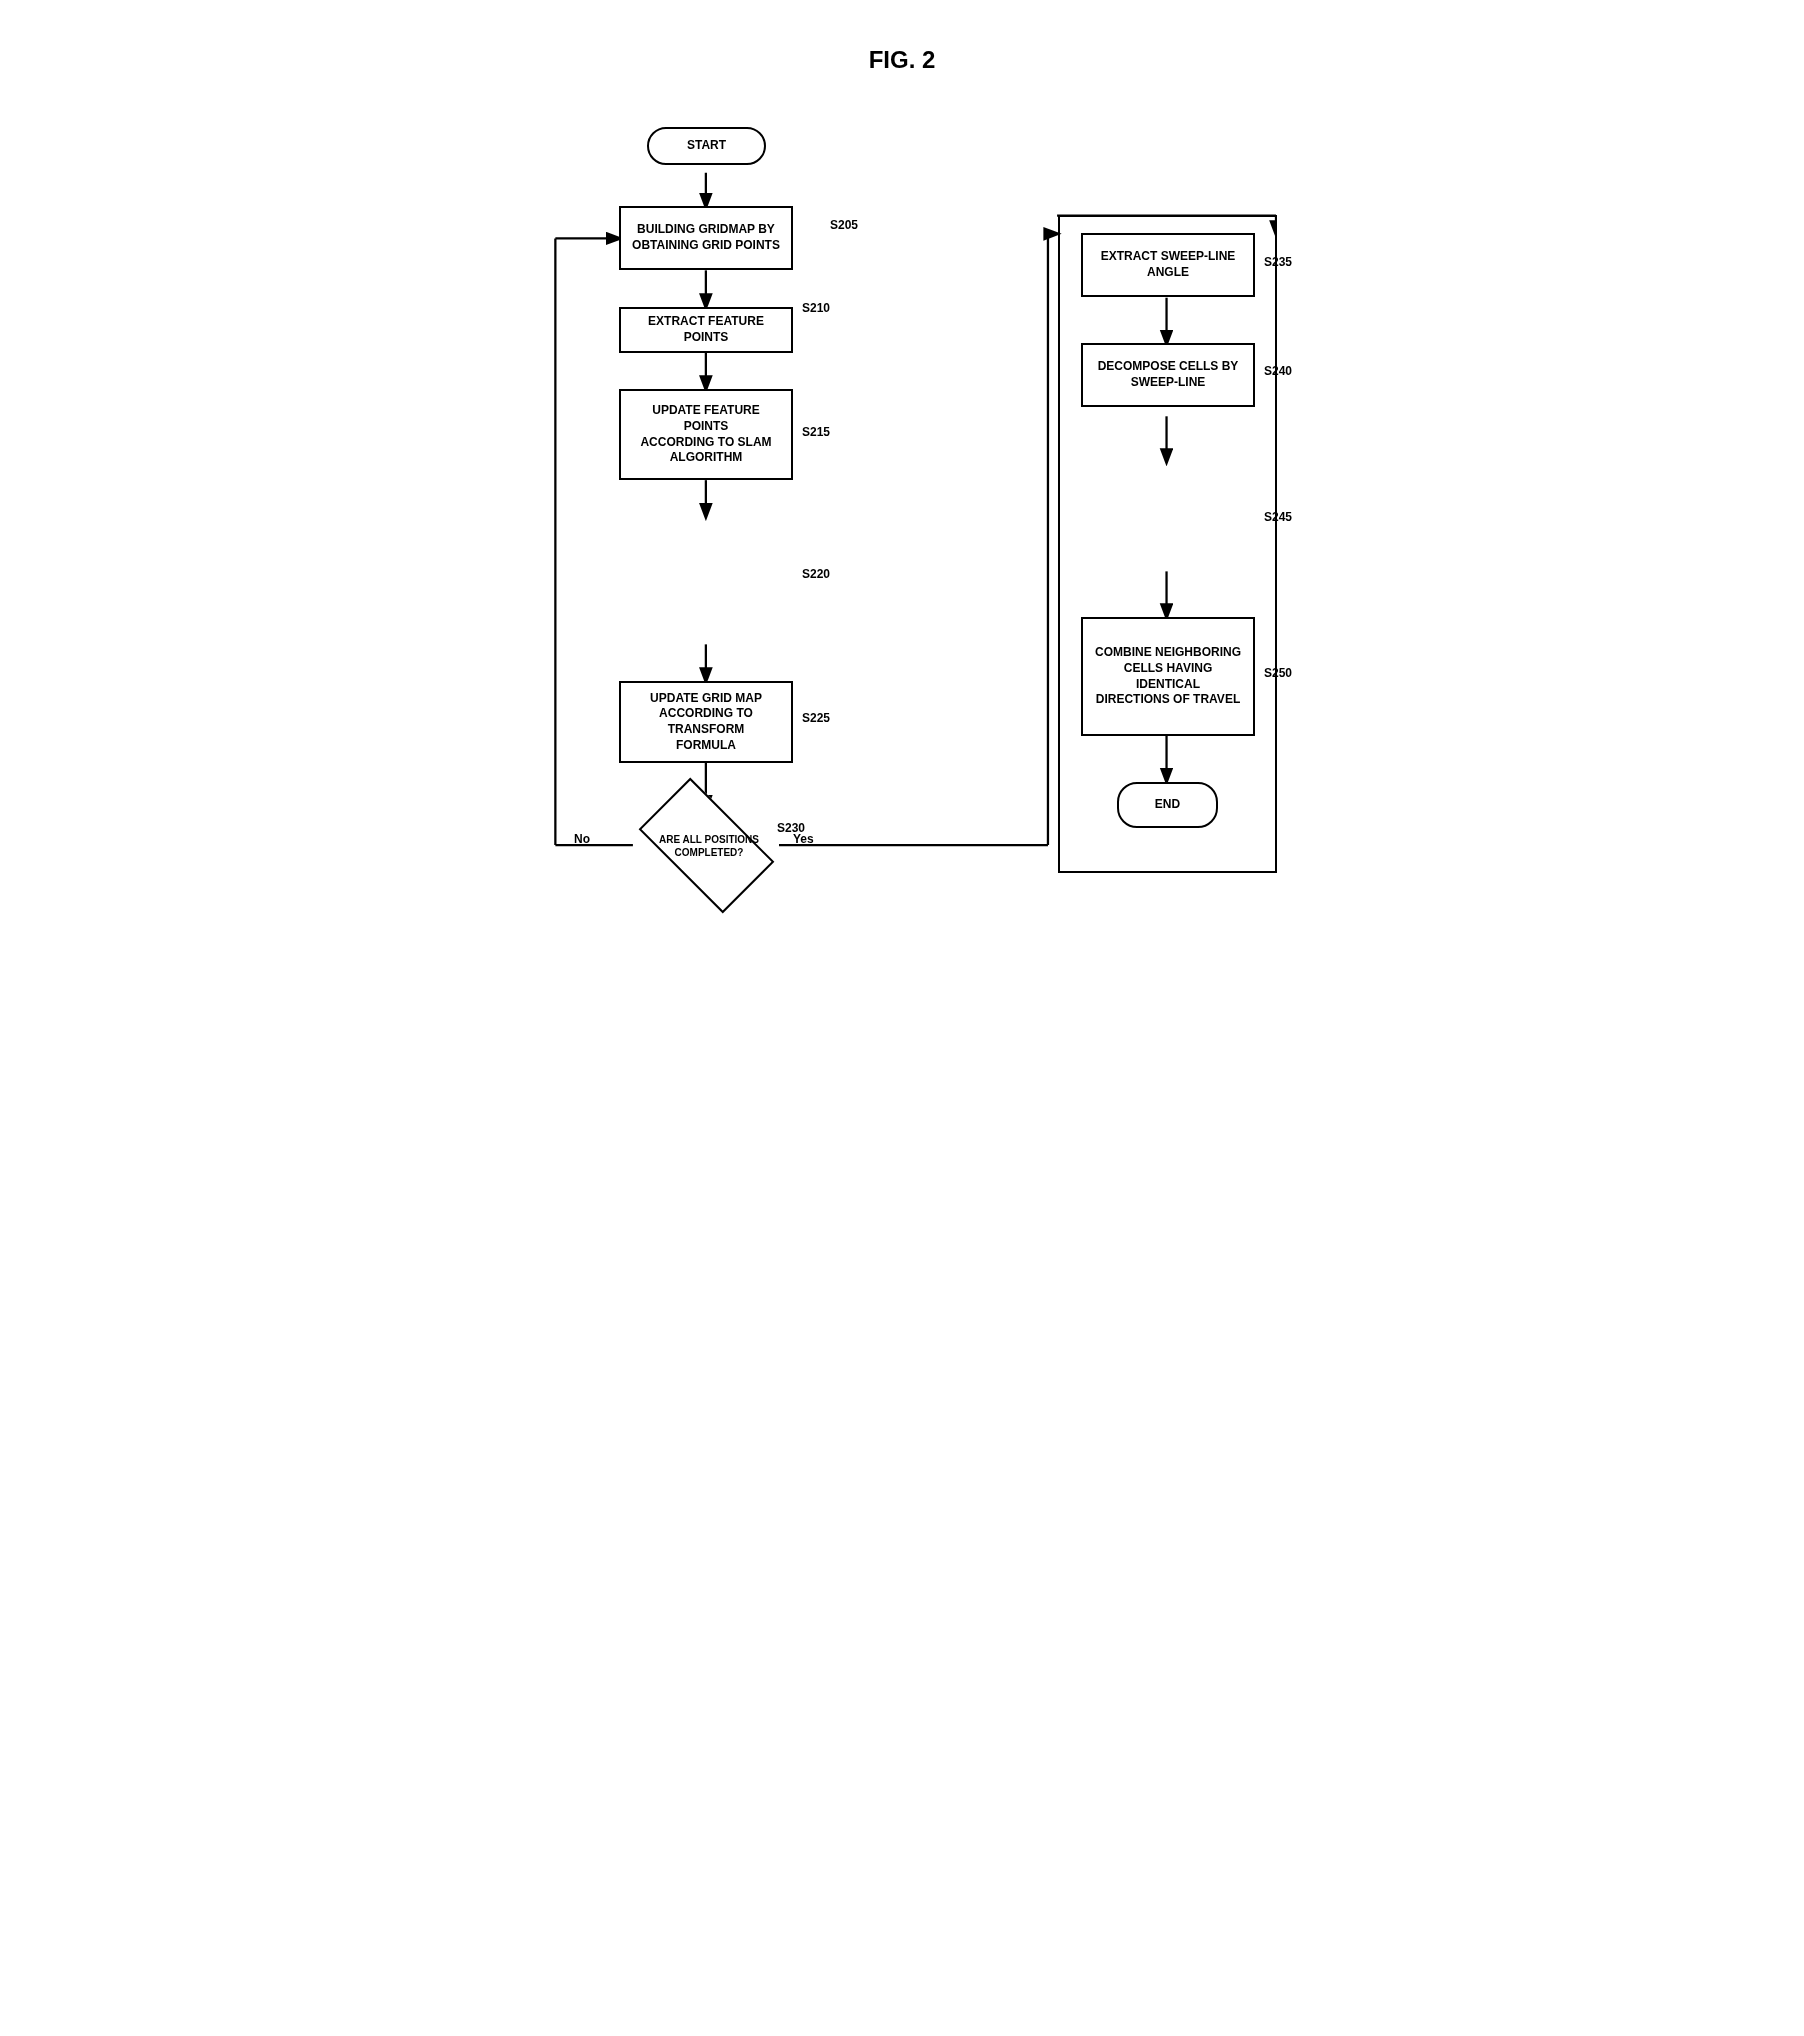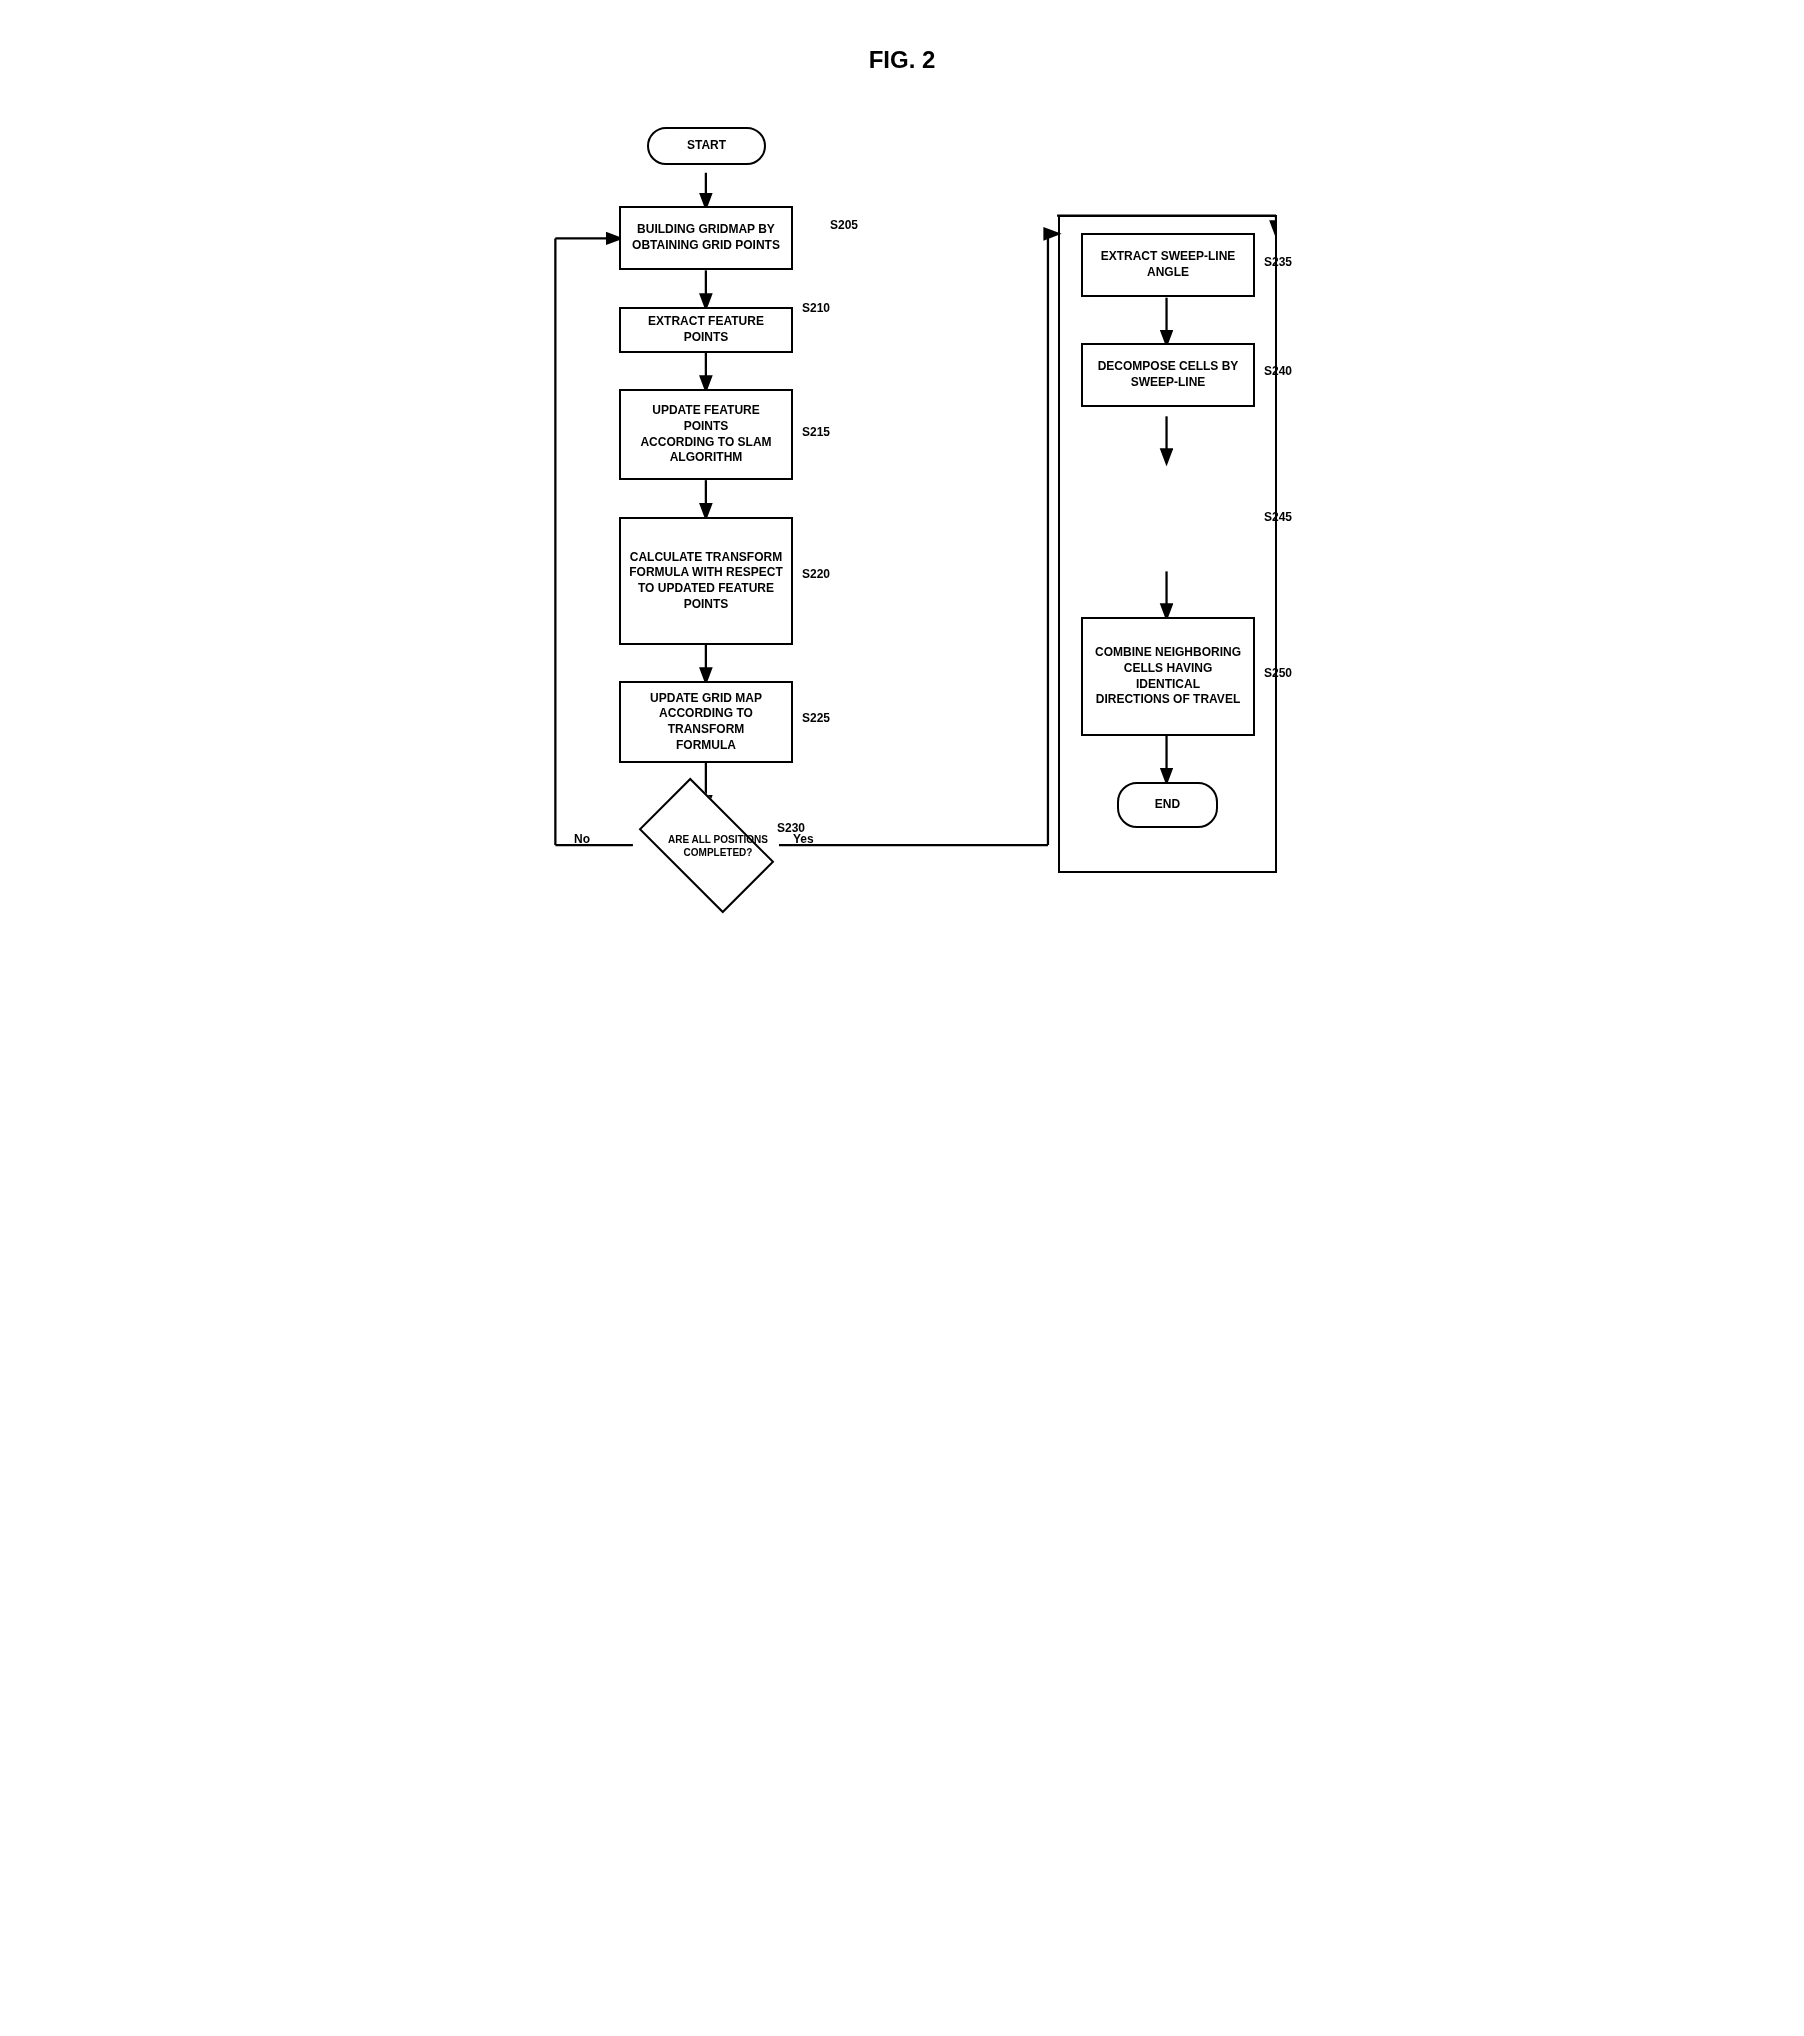--- a/index.html
+++ b/index.html
@@ -155,38 +155,32 @@
     </div>
     <div class="label" style="left:274px; top:200px;">S210</div>
 
     <div class="box" style="width:174px; height:91px; left:91px; top:288px;">
       <span style="white-space:pre-line;">UPDATE FEATURE POINTS
 ACCORDING TO SLAM
 ALGORITHM</span>
     </div>
     <div class="label" style="left:274px; top:324px;">S215</div>
 
-    <div class="box" style="width:174px; height:128px; left:91px; top:416px;">
-      <span style="white-space:pre-line;">CALCULATE TRANSFORM
-FORMULA WITH RESPECT
-TO UPDATED FEATURE
-POINTS</span>
-    </div>
     <div class="label" style="left:274px; top:466px;">S220</div>
 
     <div class="box" style="width:174px; height:82px; left:91px; top:580px;">
       <span style="white-space:pre-line;">UPDATE GRID MAP
 ACCORDING TO TRANSFORM
 FORMULA</span>
     </div>
     <div class="label" style="left:274px; top:610px;text-align:right;">S225</div>
 
     <div class="diamond" style="width:146px; height:73px; left:105px; top:708px;">
       <div class="diamond-inner" style="width:119px; height:73px; top:0; left:13.7px;"></div>
-      <div class="diamond-text" style="width:146px; height:73px; top:0; left:12px; font-size:10px;">
+      <div class="diamond-text" style="width:146px; height:73px; top:0; left:3px; font-size:10px;">
         <span style="white-space:pre-line; z-index:20; position:relative;">ARE ALL POSITIONS
 COMPLETED?</span>
       </div>
     </div>
     <div class="label" style="left:249px; top:720px;text-align:right;">S230</div>
 
     <div class="label" style="left:46px; top:731px;">No</div>
 
     <div class="label" style="left:265px; top:731px;">Yes</div>
 

